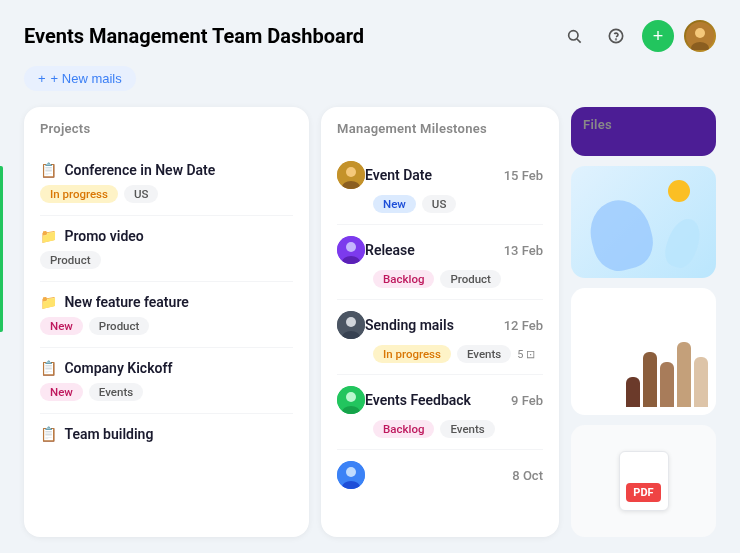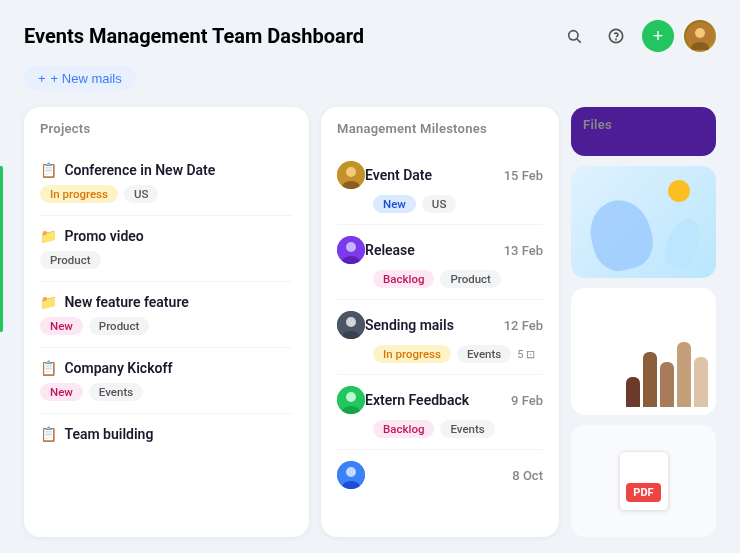--- a/index.html
+++ b/index.html
@@ -458,21 +458,21 @@
       <div class="milestone-item">
         <div class="milestone-row1">
           <div class="milestone-left">
             <div class="milestone-avatar" style="background:#22c55e;">
               <svg width="28" height="28" viewBox="0 0 28 28">
                   <circle cx="14" cy="14" r="14" fill="#22c55e"></circle>
                   <circle cx="14" cy="11" r="5" fill="#bbf7d0"></circle>
                   <ellipse cx="14" cy="26" rx="9" ry="6" fill="#16a34a"></ellipse>
                 </svg>
             </div>
-            <span class="milestone-name">Extern Feedback</span>
+            <span class="milestone-name">Events Feedback</span>
           </div>
           <span class="milestone-date">9 Feb</span>
         </div>
         <div class="milestone-sub">
           <span class="tag tag-pink">Backlog</span>
           <span class="tag tag-gray">Events</span>
         </div>
       </div>
 
       <div class="milestone-item">

